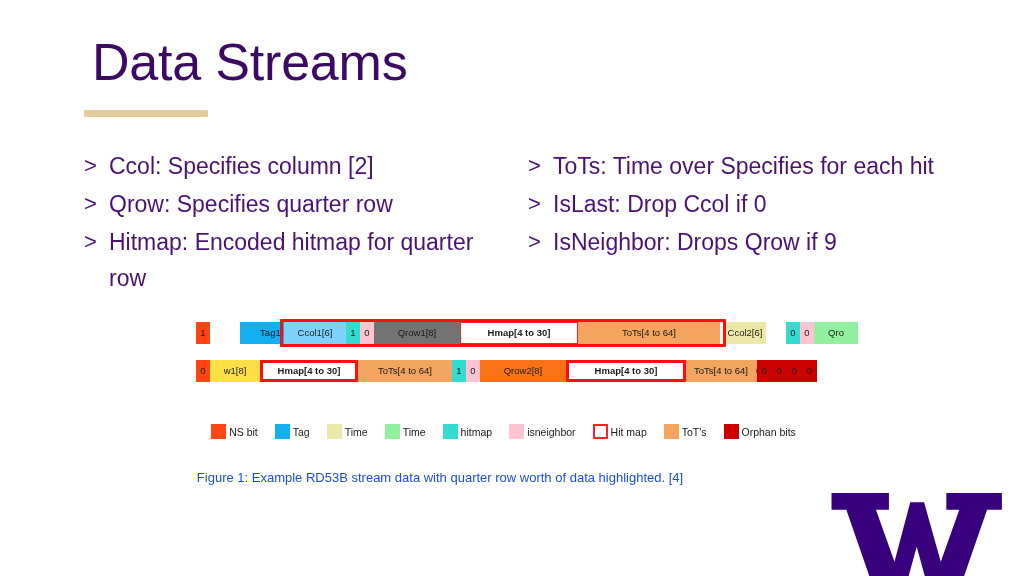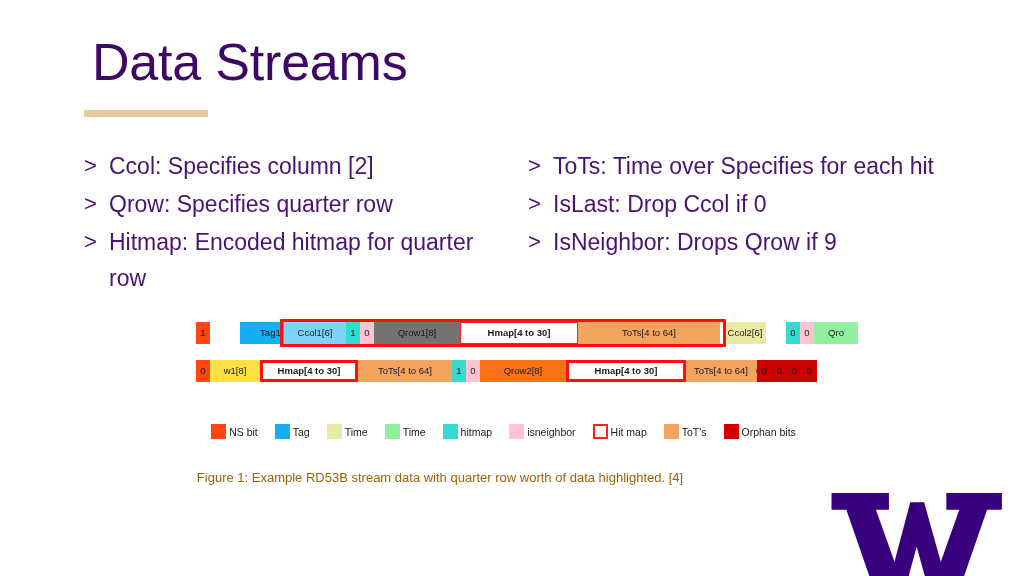--- a/index.html
+++ b/index.html
@@ -138,21 +138,21 @@
   }
 
   
   #figure-caption {
     position: absolute;
     top: 470px;
     left: 0;
     width: 880px;
     text-align: center;
     font-size: 13px;
-    color: #a16207;
+    color: #1d4ed8;
   }
 
   
   #uw-logo {
     position: absolute;
     right: 18px;
     bottom: -6px;
     width: 186px;
     height: 100px;
   }

